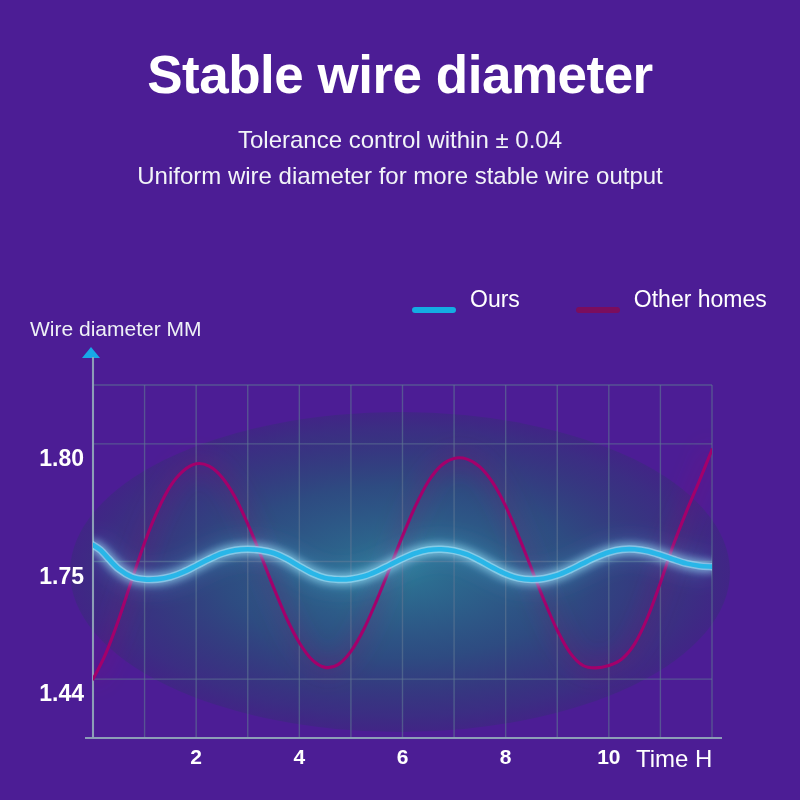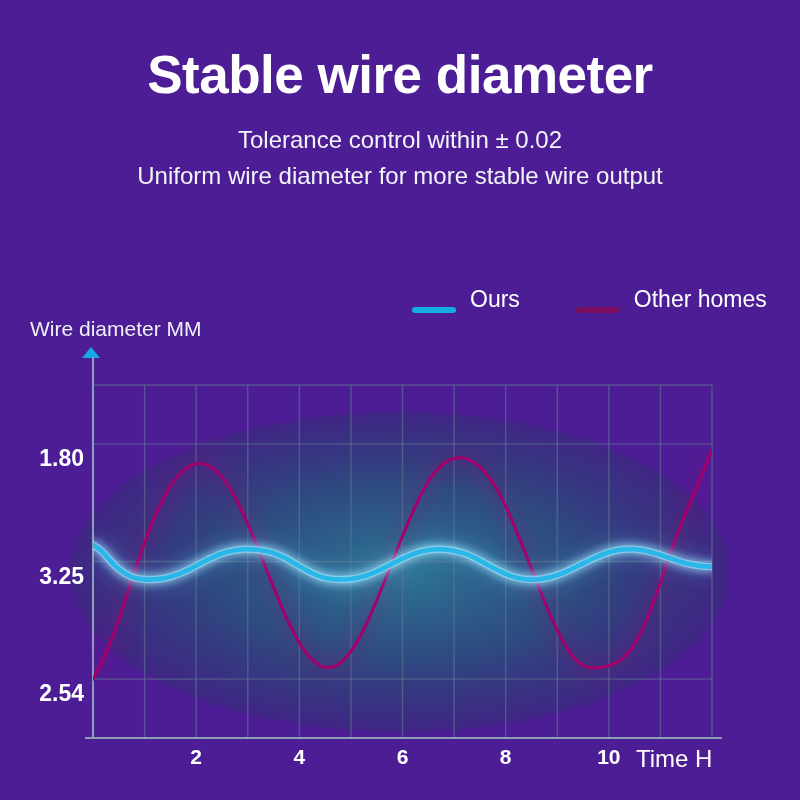--- a/index.html
+++ b/index.html
@@ -98,21 +98,21 @@
     font-weight: 400;
   }
 </style>
 </head>
 <body>
 
 <div id="stage" style="background: #4c1d95;">
 
   <div id="header">
     <div id="page-title">Stable wire diameter</div>
-    <div class="subtitle" id="subtitle-1">Tolerance control within ± 0.02</div>
+    <div class="subtitle" id="subtitle-1">Tolerance control within ± 0.04</div>
     <div class="subtitle" id="subtitle-2">Uniform wire diameter for more stable wire output</div>
   </div>
 
   <div id="legend">
     <div class="legend-item">
       <span class="legend-swatch" style="background: rgb(20, 172, 227);"></span>
       <span class="legend-label">Ours</span>
     </div>
     <div class="legend-item">
       <span class="legend-swatch" style="background: rgb(123, 13, 94);"></span>
@@ -178,22 +178,22 @@
       <path id="series-other-glow" fill="none" stroke="#a3006b" stroke-width="9" stroke-opacity="0.30" filter="url(#softGlow)" d="M 93.00 679.17 C 95.15 674.85, 101.60 663.28, 105.90 653.28 C 110.19 643.28, 114.49 631.32, 118.79 619.16 C 123.09 607.00, 127.39 593.07, 131.69 580.33 C 135.99 567.58, 140.28 554.24, 144.58 542.67 C 148.88 531.10, 153.18 520.32, 157.48 510.90 C 161.78 501.49, 166.08 492.86, 170.38 486.19 C 174.67 479.53, 178.97 474.62, 183.27 470.90 C 187.57 467.17, 191.87 464.62, 196.17 463.84 C 200.47 463.05, 204.76 463.95, 209.06 466.19 C 213.36 468.43, 217.66 472.15, 221.96 477.25 C 226.26 482.35, 230.56 489.02, 234.85 496.78 C 239.15 504.55, 243.45 514.16, 247.75 523.85 C 252.05 533.53, 256.35 544.32, 260.65 554.91 C 264.94 565.50, 269.24 576.88, 273.54 587.39 C 277.84 597.90, 282.14 608.76, 286.44 617.98 C 290.74 627.20, 295.03 635.71, 299.33 642.69 C 303.63 649.67, 307.93 655.75, 312.23 659.87 C 316.53 663.99, 320.83 666.62, 325.13 667.40 C 329.42 668.18, 333.72 667.24, 338.02 664.58 C 342.32 661.91, 346.62 657.28, 350.92 651.40 C 355.22 645.51, 359.51 637.79, 363.81 629.28 C 368.11 620.76, 372.41 610.45, 376.71 600.33 C 381.01 590.21, 385.31 579.27, 389.60 568.56 C 393.90 557.85, 398.20 546.48, 402.50 536.08 C 406.80 525.69, 411.10 515.30, 415.40 506.20 C 419.69 497.10, 423.99 488.27, 428.29 481.49 C 432.59 474.70, 436.89 469.33, 441.19 465.48 C 445.49 461.64, 449.78 459.48, 454.08 458.42 C 458.38 457.36, 462.68 457.72, 466.98 459.13 C 471.28 460.54, 475.58 462.97, 479.88 466.90 C 484.17 470.82, 488.47 476.11, 492.77 482.66 C 497.07 489.21, 501.37 497.29, 505.67 506.20 C 509.97 515.10, 514.26 525.69, 518.56 536.08 C 522.86 546.48, 527.16 557.73, 531.46 568.56 C 535.76 579.39, 540.06 590.76, 544.35 601.04 C 548.65 611.31, 552.95 621.59, 557.25 630.22 C 561.55 638.85, 565.85 646.93, 570.15 652.81 C 574.44 658.69, 578.74 663.01, 583.04 665.52 C 587.34 668.03, 591.64 667.87, 595.94 667.87 C 600.24 667.87, 604.53 666.97, 608.83 665.52 C 613.13 664.07, 617.43 662.77, 621.73 659.16 C 626.03 655.55, 630.33 650.81, 634.63 643.87 C 638.92 636.92, 643.22 627.71, 647.52 617.51 C 651.82 607.31, 656.12 594.76, 660.42 582.68 C 664.72 570.60, 669.01 556.79, 673.31 545.03 C 677.61 533.26, 681.91 522.67, 686.21 512.08 C 690.51 501.49, 694.81 491.88, 699.10 481.49 C 703.40 471.09, 709.85 455.01, 712.00 449.72"></path>
       <path id="series-other" fill="none" stroke="#a3006b" stroke-width="3.1" stroke-linecap="round" stroke-linejoin="round" d="M 93.00 679.17 C 95.15 674.85, 101.60 663.28, 105.90 653.28 C 110.19 643.28, 114.49 631.32, 118.79 619.16 C 123.09 607.00, 127.39 593.07, 131.69 580.33 C 135.99 567.58, 140.28 554.24, 144.58 542.67 C 148.88 531.10, 153.18 520.32, 157.48 510.90 C 161.78 501.49, 166.08 492.86, 170.38 486.19 C 174.67 479.53, 178.97 474.62, 183.27 470.90 C 187.57 467.17, 191.87 464.62, 196.17 463.84 C 200.47 463.05, 204.76 463.95, 209.06 466.19 C 213.36 468.43, 217.66 472.15, 221.96 477.25 C 226.26 482.35, 230.56 489.02, 234.85 496.78 C 239.15 504.55, 243.45 514.16, 247.75 523.85 C 252.05 533.53, 256.35 544.32, 260.65 554.91 C 264.94 565.50, 269.24 576.88, 273.54 587.39 C 277.84 597.90, 282.14 608.76, 286.44 617.98 C 290.74 627.20, 295.03 635.71, 299.33 642.69 C 303.63 649.67, 307.93 655.75, 312.23 659.87 C 316.53 663.99, 320.83 666.62, 325.13 667.40 C 329.42 668.18, 333.72 667.24, 338.02 664.58 C 342.32 661.91, 346.62 657.28, 350.92 651.40 C 355.22 645.51, 359.51 637.79, 363.81 629.28 C 368.11 620.76, 372.41 610.45, 376.71 600.33 C 381.01 590.21, 385.31 579.27, 389.60 568.56 C 393.90 557.85, 398.20 546.48, 402.50 536.08 C 406.80 525.69, 411.10 515.30, 415.40 506.20 C 419.69 497.10, 423.99 488.27, 428.29 481.49 C 432.59 474.70, 436.89 469.33, 441.19 465.48 C 445.49 461.64, 449.78 459.48, 454.08 458.42 C 458.38 457.36, 462.68 457.72, 466.98 459.13 C 471.28 460.54, 475.58 462.97, 479.88 466.90 C 484.17 470.82, 488.47 476.11, 492.77 482.66 C 497.07 489.21, 501.37 497.29, 505.67 506.20 C 509.97 515.10, 514.26 525.69, 518.56 536.08 C 522.86 546.48, 527.16 557.73, 531.46 568.56 C 535.76 579.39, 540.06 590.76, 544.35 601.04 C 548.65 611.31, 552.95 621.59, 557.25 630.22 C 561.55 638.85, 565.85 646.93, 570.15 652.81 C 574.44 658.69, 578.74 663.01, 583.04 665.52 C 587.34 668.03, 591.64 667.87, 595.94 667.87 C 600.24 667.87, 604.53 666.97, 608.83 665.52 C 613.13 664.07, 617.43 662.77, 621.73 659.16 C 626.03 655.55, 630.33 650.81, 634.63 643.87 C 638.92 636.92, 643.22 627.71, 647.52 617.51 C 651.82 607.31, 656.12 594.76, 660.42 582.68 C 664.72 570.60, 669.01 556.79, 673.31 545.03 C 677.61 533.26, 681.91 522.67, 686.21 512.08 C 690.51 501.49, 694.81 491.88, 699.10 481.49 C 703.40 471.09, 709.85 455.01, 712.00 449.72"></path>
       <path id="series-ours-halo" fill="none" stroke="#5fd0ff" stroke-width="13" stroke-opacity="0.30" filter="url(#softGlow)" d="M 93.00 545.03 C 94.29 545.89, 98.16 547.93, 100.74 550.20 C 103.32 552.48, 105.47 555.54, 108.47 558.68 C 111.48 561.81, 114.92 566.01, 118.79 569.03 C 122.66 572.05, 127.39 575.07, 131.69 576.80 C 135.99 578.52, 140.28 578.99, 144.58 579.39 C 148.88 579.78, 153.18 579.58, 157.48 579.15 C 161.78 578.72, 166.08 577.97, 170.38 576.80 C 174.67 575.62, 178.97 573.93, 183.27 572.09 C 187.57 570.25, 191.87 567.89, 196.17 565.74 C 200.47 563.58, 204.76 561.19, 209.06 559.15 C 213.36 557.11, 217.66 554.99, 221.96 553.50 C 226.26 552.01, 230.56 550.91, 234.85 550.20 C 239.15 549.50, 243.45 549.26, 247.75 549.26 C 252.05 549.26, 256.35 549.58, 260.65 550.20 C 264.94 550.83, 269.24 551.62, 273.54 553.03 C 277.84 554.44, 282.14 556.48, 286.44 558.68 C 290.74 560.87, 295.03 563.77, 299.33 566.21 C 303.63 568.64, 307.93 571.31, 312.23 573.27 C 316.53 575.23, 320.83 576.95, 325.13 577.97 C 329.42 578.99, 333.72 579.23, 338.02 579.39 C 342.32 579.54, 346.62 579.42, 350.92 578.91 C 355.22 578.40, 359.51 577.58, 363.81 576.33 C 368.11 575.07, 372.41 573.27, 376.71 571.38 C 381.01 569.50, 385.31 567.15, 389.60 565.03 C 393.90 562.91, 398.20 560.64, 402.50 558.68 C 406.80 556.71, 411.10 554.71, 415.40 553.26 C 419.69 551.81, 423.99 550.64, 428.29 549.97 C 432.59 549.30, 436.89 549.14, 441.19 549.26 C 445.49 549.38, 449.78 549.81, 454.08 550.67 C 458.38 551.54, 462.68 552.79, 466.98 554.44 C 471.28 556.09, 475.58 558.36, 479.88 560.56 C 484.17 562.76, 488.47 565.38, 492.77 567.62 C 497.07 569.85, 501.37 572.21, 505.67 573.97 C 509.97 575.74, 514.26 577.27, 518.56 578.21 C 522.86 579.15, 527.16 579.58, 531.46 579.62 C 535.76 579.66, 540.06 579.19, 544.35 578.44 C 548.65 577.70, 552.95 576.60, 557.25 575.15 C 561.55 573.70, 565.85 571.70, 570.15 569.74 C 574.44 567.78, 578.74 565.46, 583.04 563.38 C 587.34 561.30, 591.64 559.11, 595.94 557.26 C 600.24 555.42, 604.53 553.62, 608.83 552.32 C 613.13 551.03, 617.43 550.01, 621.73 549.50 C 626.03 548.99, 630.33 548.99, 634.63 549.26 C 638.92 549.54, 643.22 550.20, 647.52 551.15 C 651.82 552.09, 656.12 553.54, 660.42 554.91 C 664.72 556.28, 669.01 557.97, 673.31 559.38 C 677.61 560.79, 681.91 562.32, 686.21 563.38 C 690.51 564.44, 694.81 565.19, 699.10 565.74 C 703.40 566.29, 709.85 566.52, 712.00 566.68"></path>
       <path id="series-ours-outer" fill="none" stroke="#9fe7ff" stroke-width="7.5" stroke-opacity="0.55" stroke-linecap="round" stroke-linejoin="round" filter="url(#ourGlow)" d="M 93.00 545.03 C 94.29 545.89, 98.16 547.93, 100.74 550.20 C 103.32 552.48, 105.47 555.54, 108.47 558.68 C 111.48 561.81, 114.92 566.01, 118.79 569.03 C 122.66 572.05, 127.39 575.07, 131.69 576.80 C 135.99 578.52, 140.28 578.99, 144.58 579.39 C 148.88 579.78, 153.18 579.58, 157.48 579.15 C 161.78 578.72, 166.08 577.97, 170.38 576.80 C 174.67 575.62, 178.97 573.93, 183.27 572.09 C 187.57 570.25, 191.87 567.89, 196.17 565.74 C 200.47 563.58, 204.76 561.19, 209.06 559.15 C 213.36 557.11, 217.66 554.99, 221.96 553.50 C 226.26 552.01, 230.56 550.91, 234.85 550.20 C 239.15 549.50, 243.45 549.26, 247.75 549.26 C 252.05 549.26, 256.35 549.58, 260.65 550.20 C 264.94 550.83, 269.24 551.62, 273.54 553.03 C 277.84 554.44, 282.14 556.48, 286.44 558.68 C 290.74 560.87, 295.03 563.77, 299.33 566.21 C 303.63 568.64, 307.93 571.31, 312.23 573.27 C 316.53 575.23, 320.83 576.95, 325.13 577.97 C 329.42 578.99, 333.72 579.23, 338.02 579.39 C 342.32 579.54, 346.62 579.42, 350.92 578.91 C 355.22 578.40, 359.51 577.58, 363.81 576.33 C 368.11 575.07, 372.41 573.27, 376.71 571.38 C 381.01 569.50, 385.31 567.15, 389.60 565.03 C 393.90 562.91, 398.20 560.64, 402.50 558.68 C 406.80 556.71, 411.10 554.71, 415.40 553.26 C 419.69 551.81, 423.99 550.64, 428.29 549.97 C 432.59 549.30, 436.89 549.14, 441.19 549.26 C 445.49 549.38, 449.78 549.81, 454.08 550.67 C 458.38 551.54, 462.68 552.79, 466.98 554.44 C 471.28 556.09, 475.58 558.36, 479.88 560.56 C 484.17 562.76, 488.47 565.38, 492.77 567.62 C 497.07 569.85, 501.37 572.21, 505.67 573.97 C 509.97 575.74, 514.26 577.27, 518.56 578.21 C 522.86 579.15, 527.16 579.58, 531.46 579.62 C 535.76 579.66, 540.06 579.19, 544.35 578.44 C 548.65 577.70, 552.95 576.60, 557.25 575.15 C 561.55 573.70, 565.85 571.70, 570.15 569.74 C 574.44 567.78, 578.74 565.46, 583.04 563.38 C 587.34 561.30, 591.64 559.11, 595.94 557.26 C 600.24 555.42, 604.53 553.62, 608.83 552.32 C 613.13 551.03, 617.43 550.01, 621.73 549.50 C 626.03 548.99, 630.33 548.99, 634.63 549.26 C 638.92 549.54, 643.22 550.20, 647.52 551.15 C 651.82 552.09, 656.12 553.54, 660.42 554.91 C 664.72 556.28, 669.01 557.97, 673.31 559.38 C 677.61 560.79, 681.91 562.32, 686.21 563.38 C 690.51 564.44, 694.81 565.19, 699.10 565.74 C 703.40 566.29, 709.85 566.52, 712.00 566.68"></path>
       <path id="series-ours" fill="none" stroke="#29b6e8" stroke-width="4.6" stroke-linecap="round" stroke-linejoin="round" d="M 93.00 545.03 C 94.29 545.89, 98.16 547.93, 100.74 550.20 C 103.32 552.48, 105.47 555.54, 108.47 558.68 C 111.48 561.81, 114.92 566.01, 118.79 569.03 C 122.66 572.05, 127.39 575.07, 131.69 576.80 C 135.99 578.52, 140.28 578.99, 144.58 579.39 C 148.88 579.78, 153.18 579.58, 157.48 579.15 C 161.78 578.72, 166.08 577.97, 170.38 576.80 C 174.67 575.62, 178.97 573.93, 183.27 572.09 C 187.57 570.25, 191.87 567.89, 196.17 565.74 C 200.47 563.58, 204.76 561.19, 209.06 559.15 C 213.36 557.11, 217.66 554.99, 221.96 553.50 C 226.26 552.01, 230.56 550.91, 234.85 550.20 C 239.15 549.50, 243.45 549.26, 247.75 549.26 C 252.05 549.26, 256.35 549.58, 260.65 550.20 C 264.94 550.83, 269.24 551.62, 273.54 553.03 C 277.84 554.44, 282.14 556.48, 286.44 558.68 C 290.74 560.87, 295.03 563.77, 299.33 566.21 C 303.63 568.64, 307.93 571.31, 312.23 573.27 C 316.53 575.23, 320.83 576.95, 325.13 577.97 C 329.42 578.99, 333.72 579.23, 338.02 579.39 C 342.32 579.54, 346.62 579.42, 350.92 578.91 C 355.22 578.40, 359.51 577.58, 363.81 576.33 C 368.11 575.07, 372.41 573.27, 376.71 571.38 C 381.01 569.50, 385.31 567.15, 389.60 565.03 C 393.90 562.91, 398.20 560.64, 402.50 558.68 C 406.80 556.71, 411.10 554.71, 415.40 553.26 C 419.69 551.81, 423.99 550.64, 428.29 549.97 C 432.59 549.30, 436.89 549.14, 441.19 549.26 C 445.49 549.38, 449.78 549.81, 454.08 550.67 C 458.38 551.54, 462.68 552.79, 466.98 554.44 C 471.28 556.09, 475.58 558.36, 479.88 560.56 C 484.17 562.76, 488.47 565.38, 492.77 567.62 C 497.07 569.85, 501.37 572.21, 505.67 573.97 C 509.97 575.74, 514.26 577.27, 518.56 578.21 C 522.86 579.15, 527.16 579.58, 531.46 579.62 C 535.76 579.66, 540.06 579.19, 544.35 578.44 C 548.65 577.70, 552.95 576.60, 557.25 575.15 C 561.55 573.70, 565.85 571.70, 570.15 569.74 C 574.44 567.78, 578.74 565.46, 583.04 563.38 C 587.34 561.30, 591.64 559.11, 595.94 557.26 C 600.24 555.42, 604.53 553.62, 608.83 552.32 C 613.13 551.03, 617.43 550.01, 621.73 549.50 C 626.03 548.99, 630.33 548.99, 634.63 549.26 C 638.92 549.54, 643.22 550.20, 647.52 551.15 C 651.82 552.09, 656.12 553.54, 660.42 554.91 C 664.72 556.28, 669.01 557.97, 673.31 559.38 C 677.61 560.79, 681.91 562.32, 686.21 563.38 C 690.51 564.44, 694.81 565.19, 699.10 565.74 C 703.40 566.29, 709.85 566.52, 712.00 566.68"></path>
     </g>
   </svg>
 
   <div id="y-labels">
       <div class="y-tick-label" style="top: 428.833px;">1.80</div>
-      <div class="y-tick-label" style="top: 546.5px;">3.25</div>
-      <div class="y-tick-label" style="top: 664.167px;">2.54</div>
+      <div class="y-tick-label" style="top: 546.5px;">1.75</div>
+      <div class="y-tick-label" style="top: 664.167px;">1.44</div>
     </div>
   <div id="x-labels">
       <div class="x-tick-label" style="left: 196.167px; top: 745px;">2</div>
       <div class="x-tick-label" style="left: 299.333px; top: 745px;">4</div>
       <div class="x-tick-label" style="left: 402.5px; top: 745px;">6</div>
       <div class="x-tick-label" style="left: 505.667px; top: 745px;">8</div>
       <div class="x-tick-label" style="left: 608.833px; top: 745px;">10</div>
     </div>
   <div id="x-axis-title">Time H</div>
 

